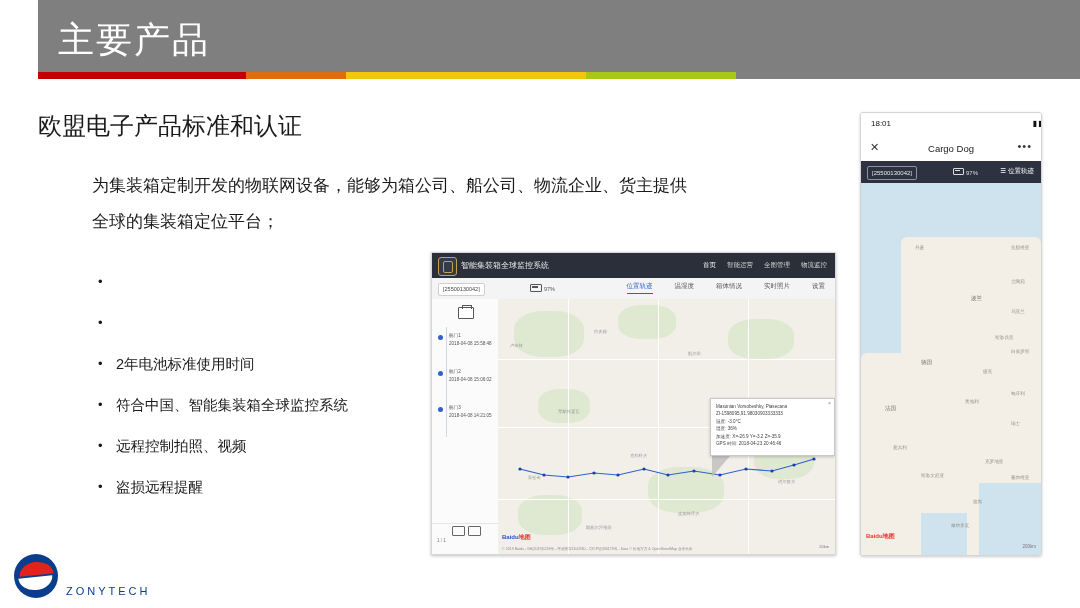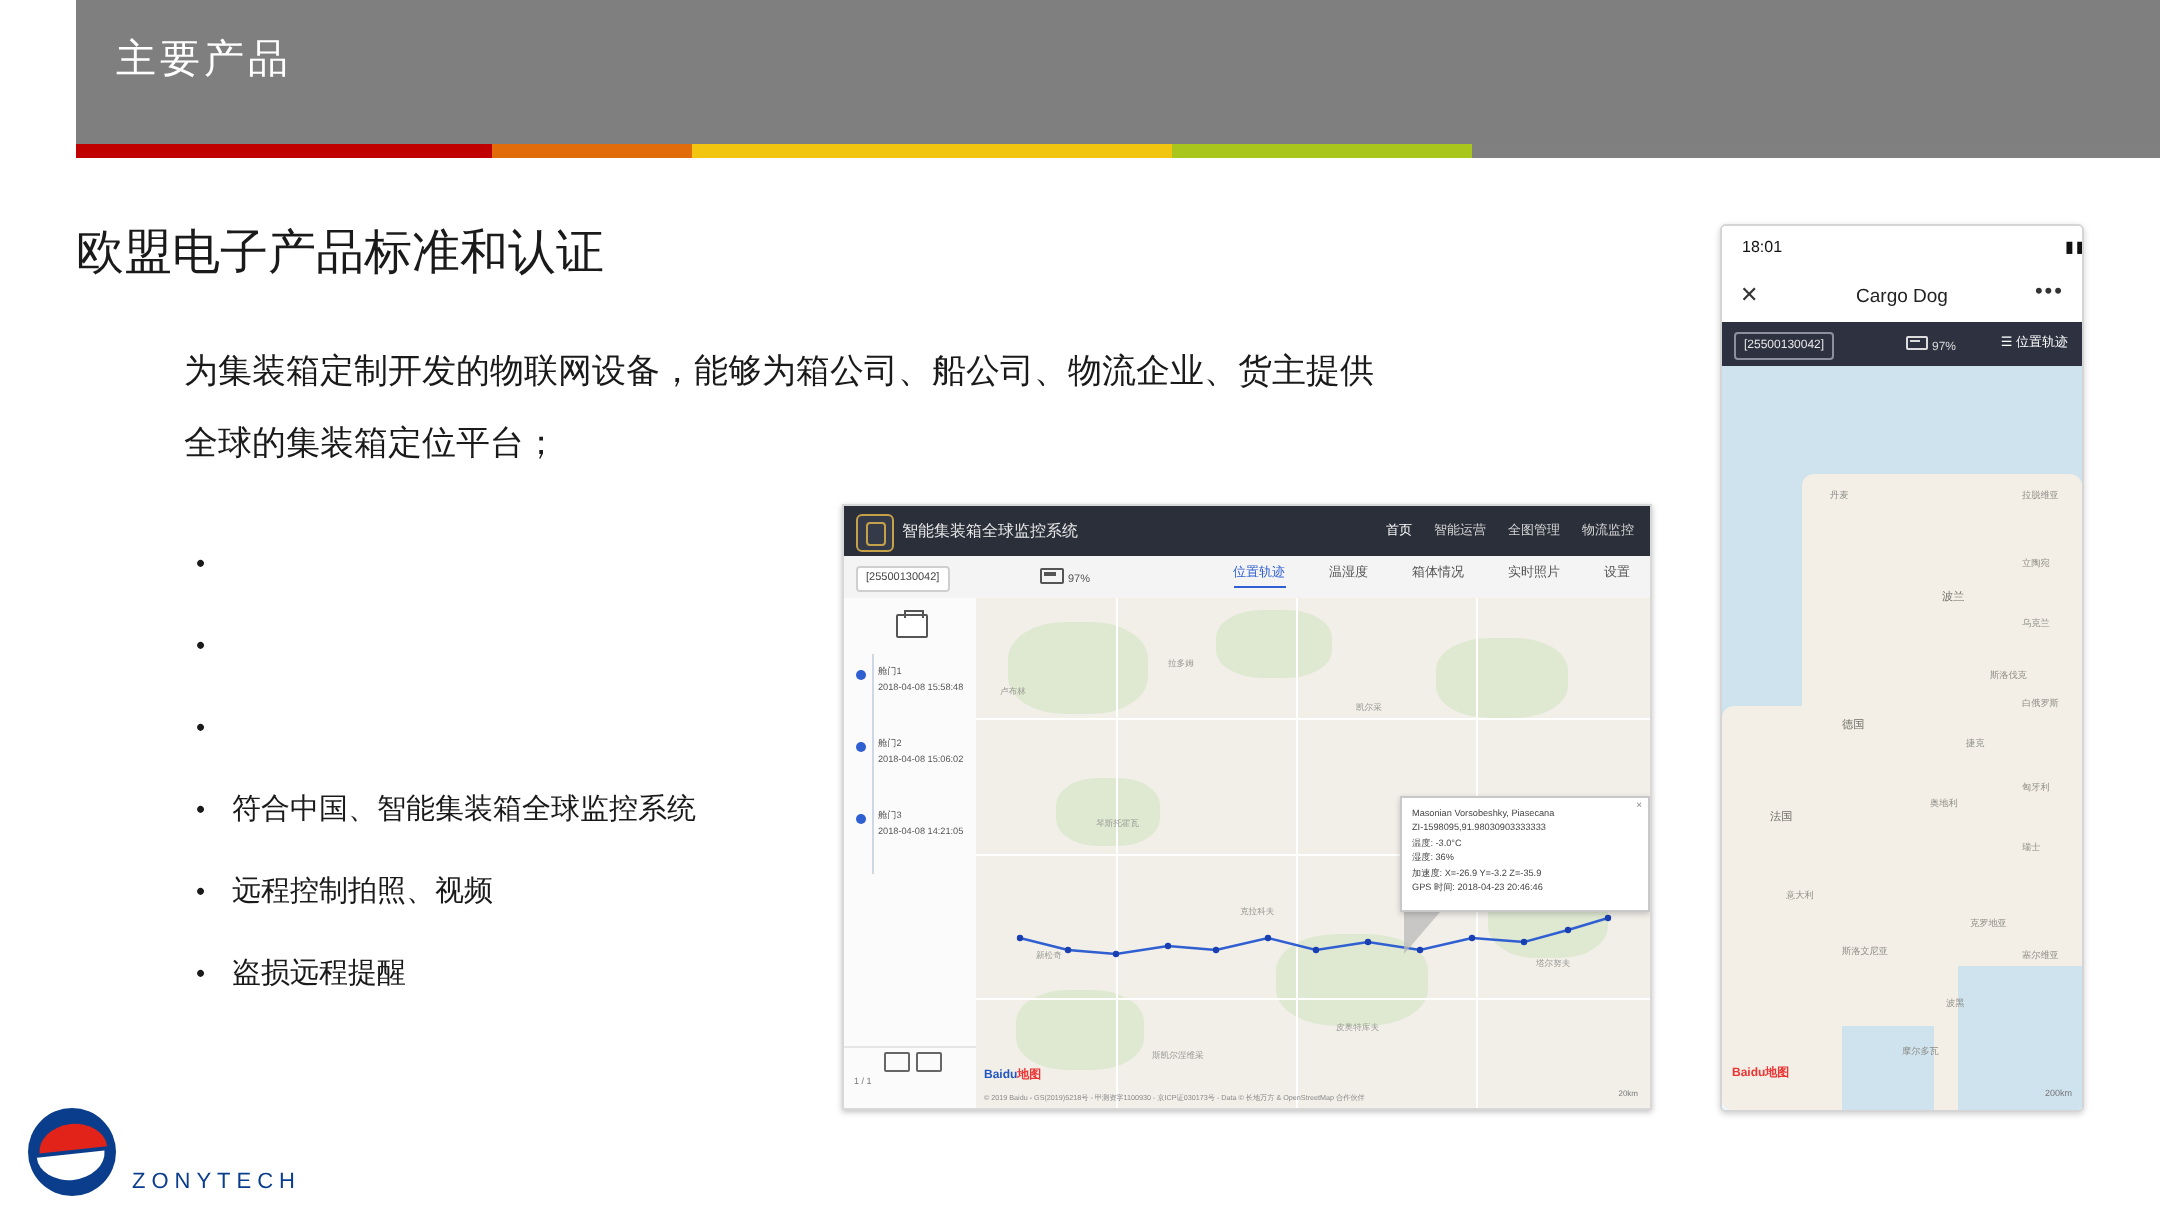--- a/index.html
+++ b/index.html
@@ -13,21 +13,21 @@
   
   .header{
     position:absolute;left:0;top:0;width:1080px;height:72px;
     background:#7f7f7f;
   }
   .header .leftblock{
     position:absolute;left:0;top:0;width:38px;height:72px;background:#ffffff;
   }
   .header-title{
     position:absolute;left:58px;top:16px;
-    font-size:20px;color:#ffffff;letter-spacing:2px;
+    font-size:36px;color:#ffffff;letter-spacing:2px;
     font-family:"Liberation Sans","DejaVu Sans",sans-serif;
   }
   .bar{
     position:absolute;top:72px;height:7px;
   }
   .bar-red{left:38px;width:208px;background:#c00000;}
   .bar-orange{left:246px;width:100px;background:#e36c0a;}
   .bar-yellow{left:346px;width:240px;background:#f2c511;}
   .bar-green{left:586px;width:150px;background:#a8c61c;}
   .bar-gray{left:736px;width:344px;background:#808080;}
@@ -49,21 +49,21 @@
     margin-bottom:21px;
     font-size:14.5px;color:#1a1a1a;
   }
   .bullet .dot{
     width:18px;flex:0 0 18px;color:#1a1a1a;font-size:13px;line-height:20px;
   }
   .bullet .btext{line-height:20px;}
 
   
   .shot{
-    position:absolute;left:421px;top:252px;width:403px;height:301px;
+    position:absolute;left:431px;top:252px;width:403px;height:301px;
     background:#fef9c3;border:1px solid #d8d8d8;
     box-shadow:0 1px 3px rgba(0,0,0,.25);
     overflow:hidden;
   }
   .shot-topbar{
     position:absolute;left:0;top:0;width:403px;height:25px;background:#2b2f3a;
   }
   .shot-logo{
     position:absolute;left:6px;top:4px;width:17px;height:17px;
     border:1px solid #c5a24a;border-radius:3px;background:#343a48;
@@ -226,20 +226,21 @@
 
 <div class="bullets">
   <div class="bullet">
     <span class="dot">•</span>
   </div>
   <div class="bullet">
     <span class="dot">•</span>
   </div>
   <div class="bullet">
     <span class="dot">•</span>
+    <span class="btext">2年电池标准使用时间</span>
   </div>
   <div class="bullet">
     <span class="dot">•</span>
     <span class="btext">符合中国、智能集装箱全球监控系统</span>
   </div>
   <div class="bullet">
     <span class="dot">•</span>
     <span class="btext">远程控制拍照、视频</span>
   </div>
   <div class="bullet">

